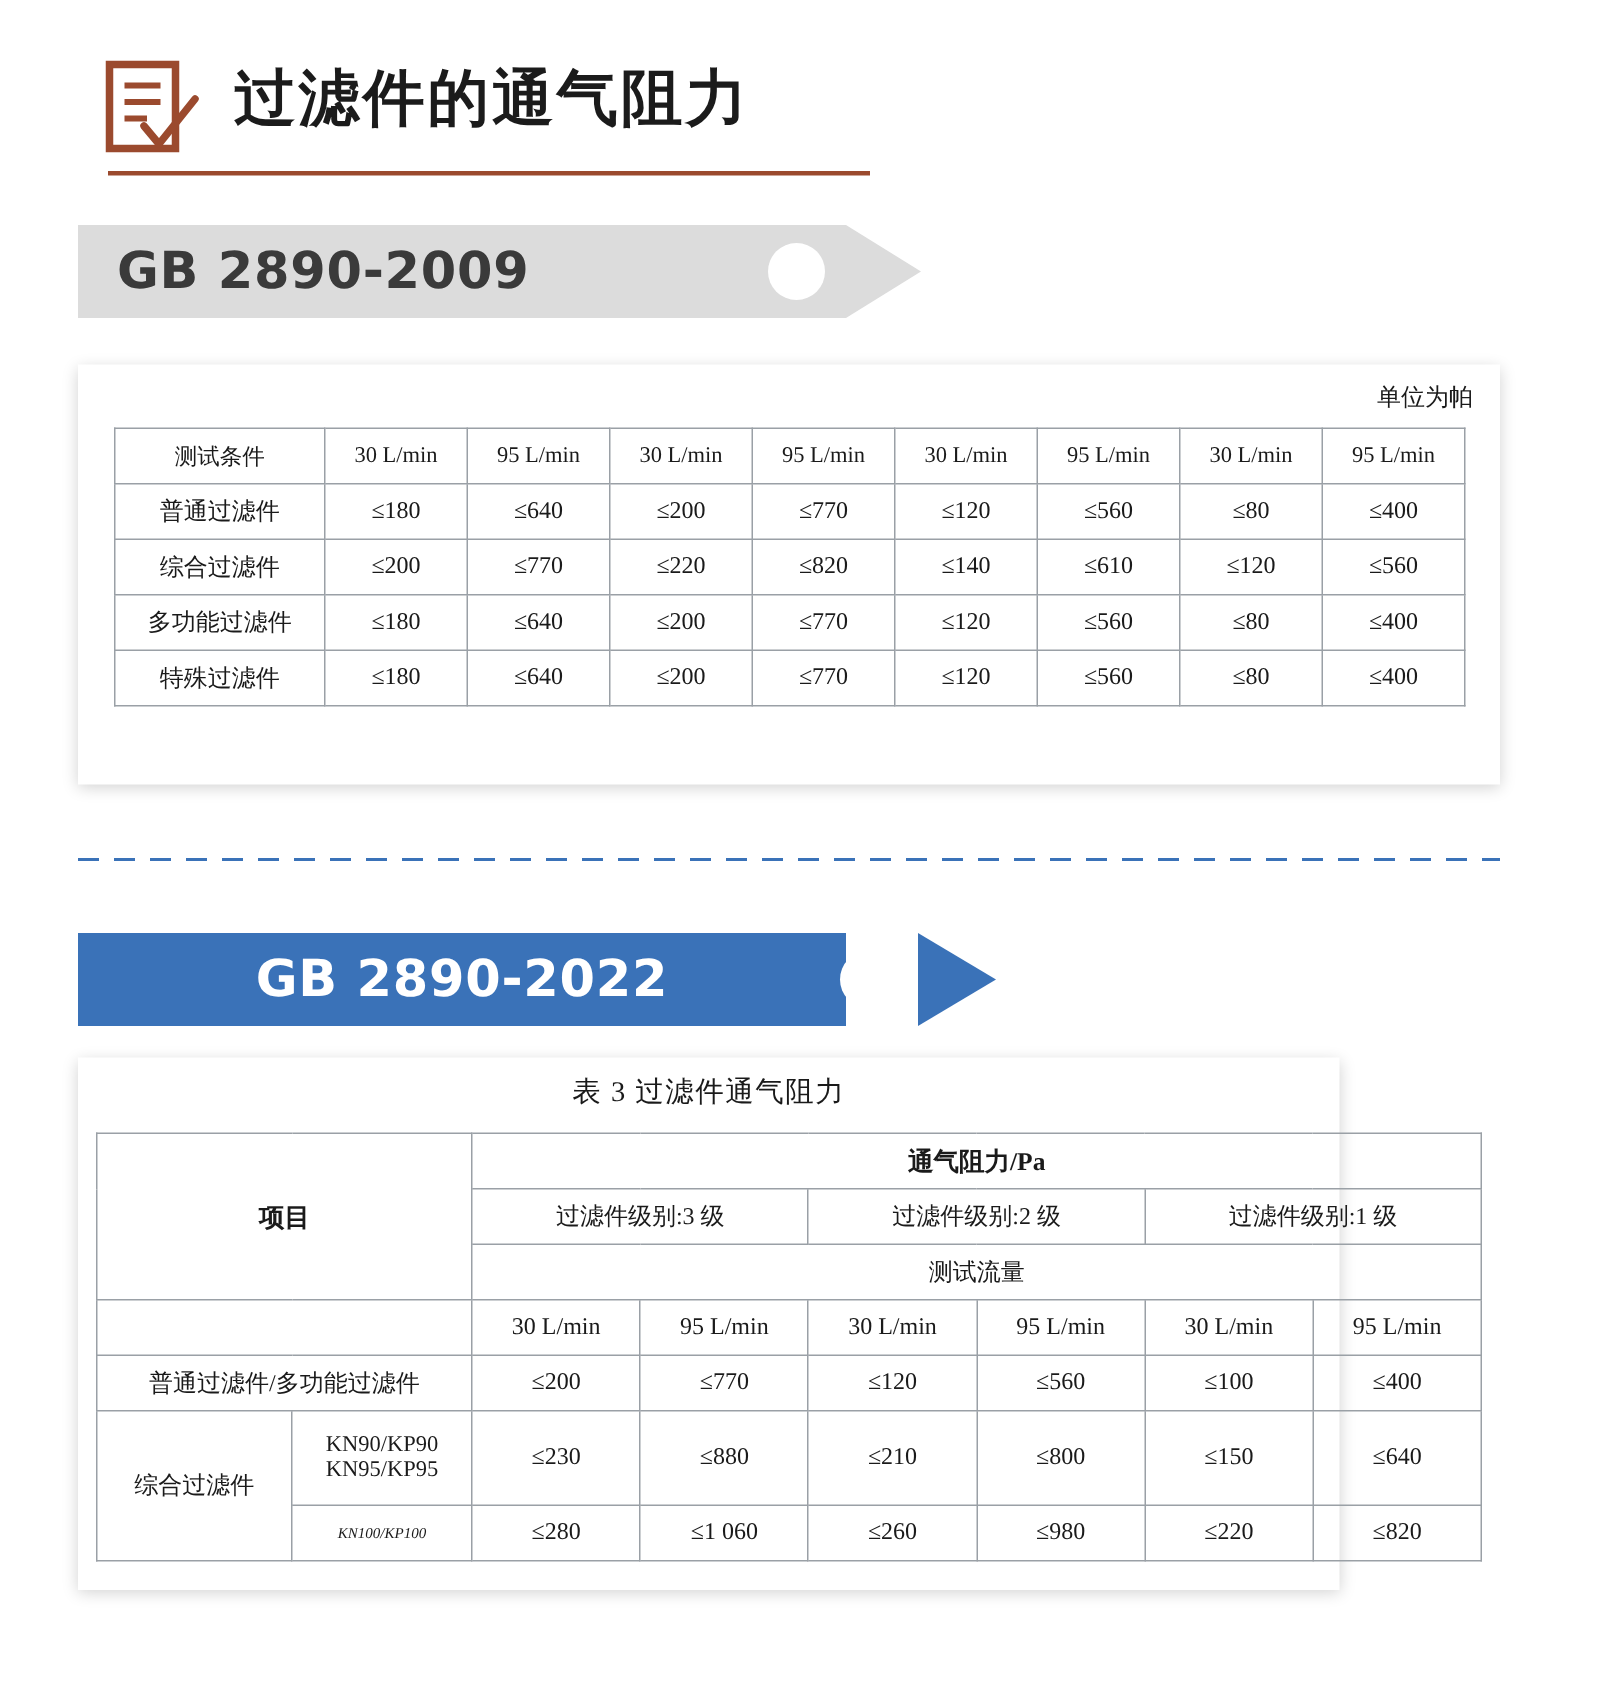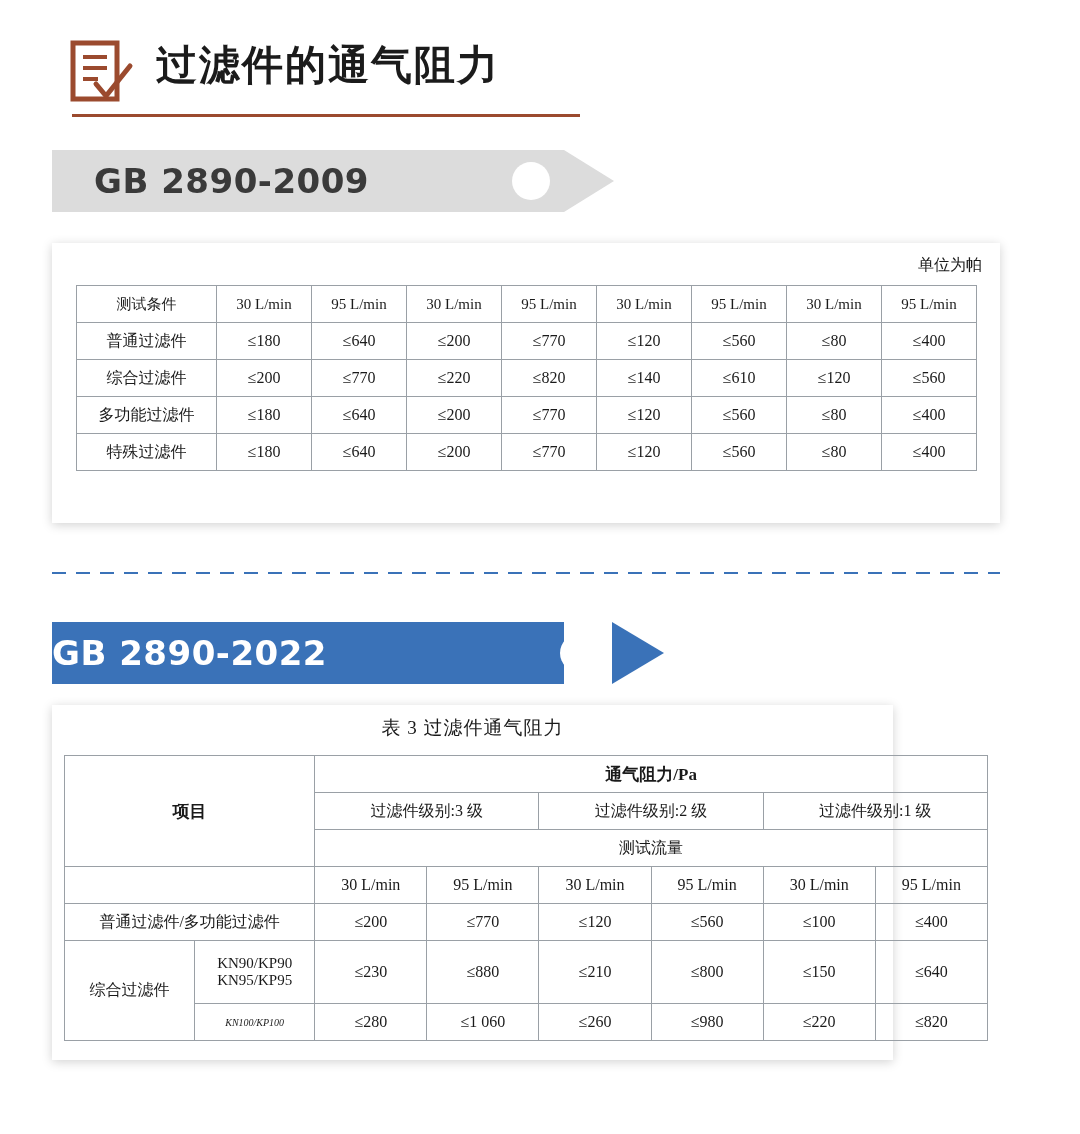--- a/index.html
+++ b/index.html
@@ -91,40 +91,41 @@
 
   
   #banner-2009 {
     left: 52px;
     top: 150px;
     width: 560px;
   }
   #banner-2009 .banner-body {
     width: 512px;
     background: #dcdcdc;
-    padding-left: 42px;
+    padding-left: 26px;
     box-sizing: border-box;
   }
   #banner-2009 .banner-label { color: #3a3a3a; }
   #banner-2009 .banner-dot { left: 460px; }
   #banner-2009 .banner-arrow {
     left: 512px;
     border-left: 50px solid #dcdcdc;
   }
 
   
   #banner-2022 {
     left: 52px;
     top: 622px;
     width: 620px;
   }
   #banner-2022 .banner-body {
     width: 512px;
     background: #3a72b8;
     box-sizing: border-box;
+    justify-content: center;
   }
   #banner-2022 .banner-label { color: #ffffff; }
   #banner-2022 .banner-dot { left: 508px; }
   #banner-2022 .banner-arrow {
     left: 560px;
     border-left: 52px solid #3a72b8;
   }
 
   
   .table-card {

